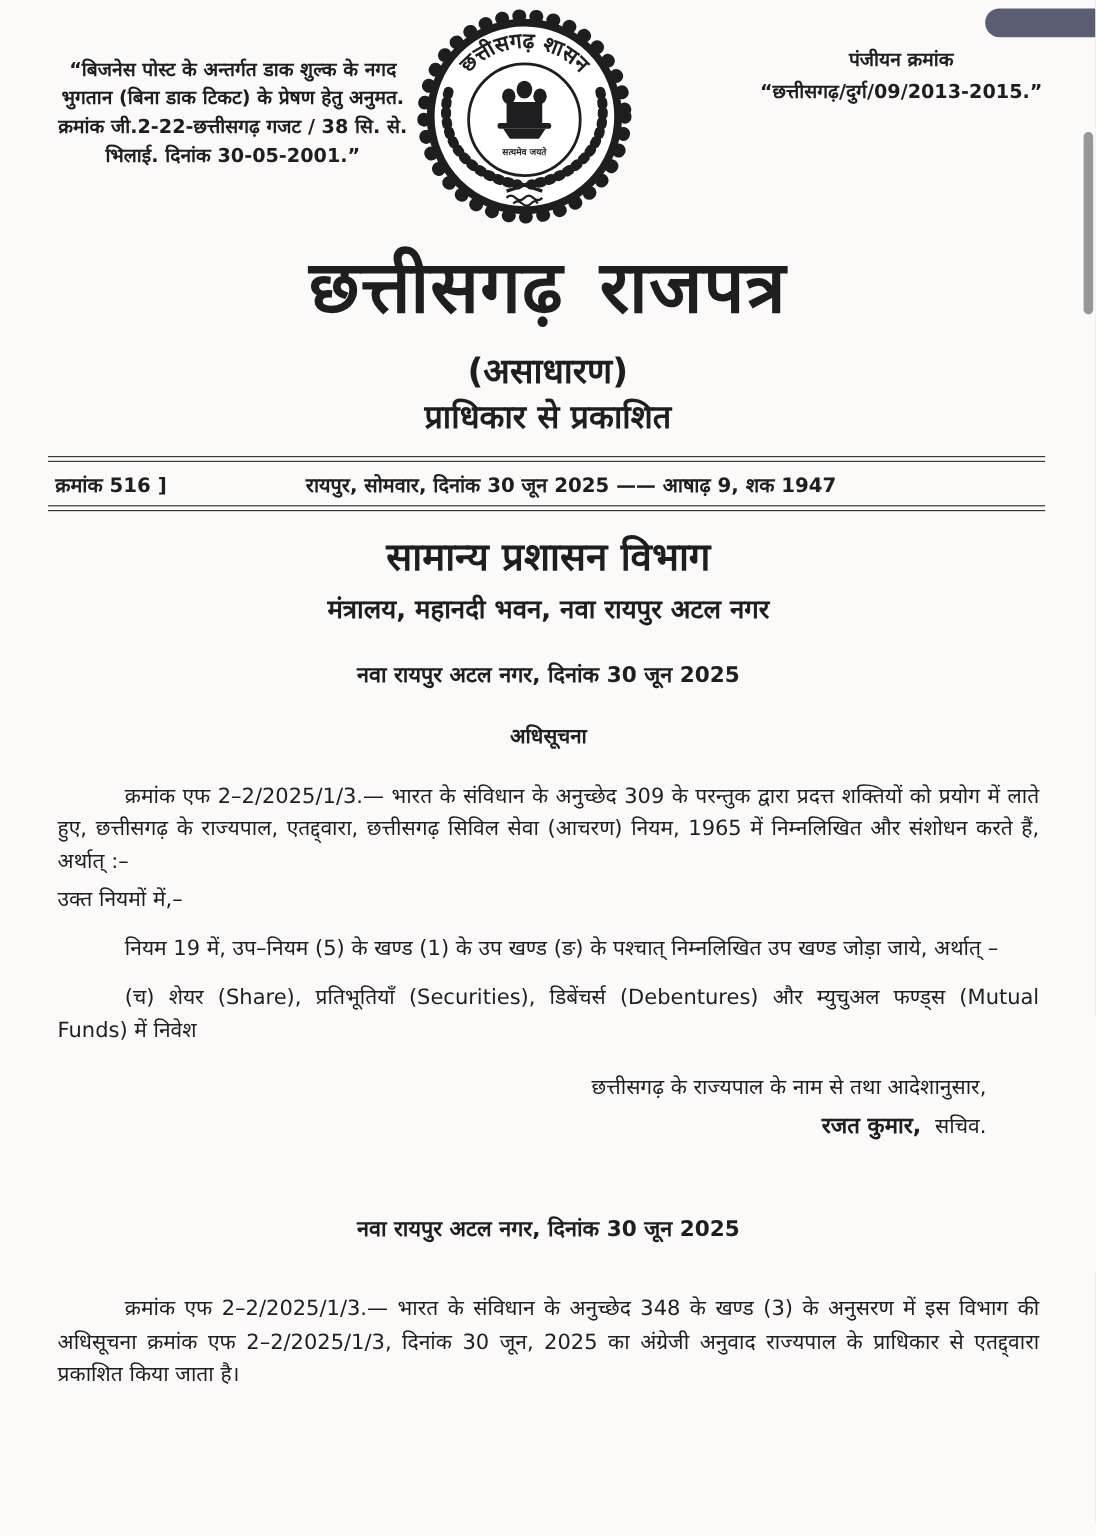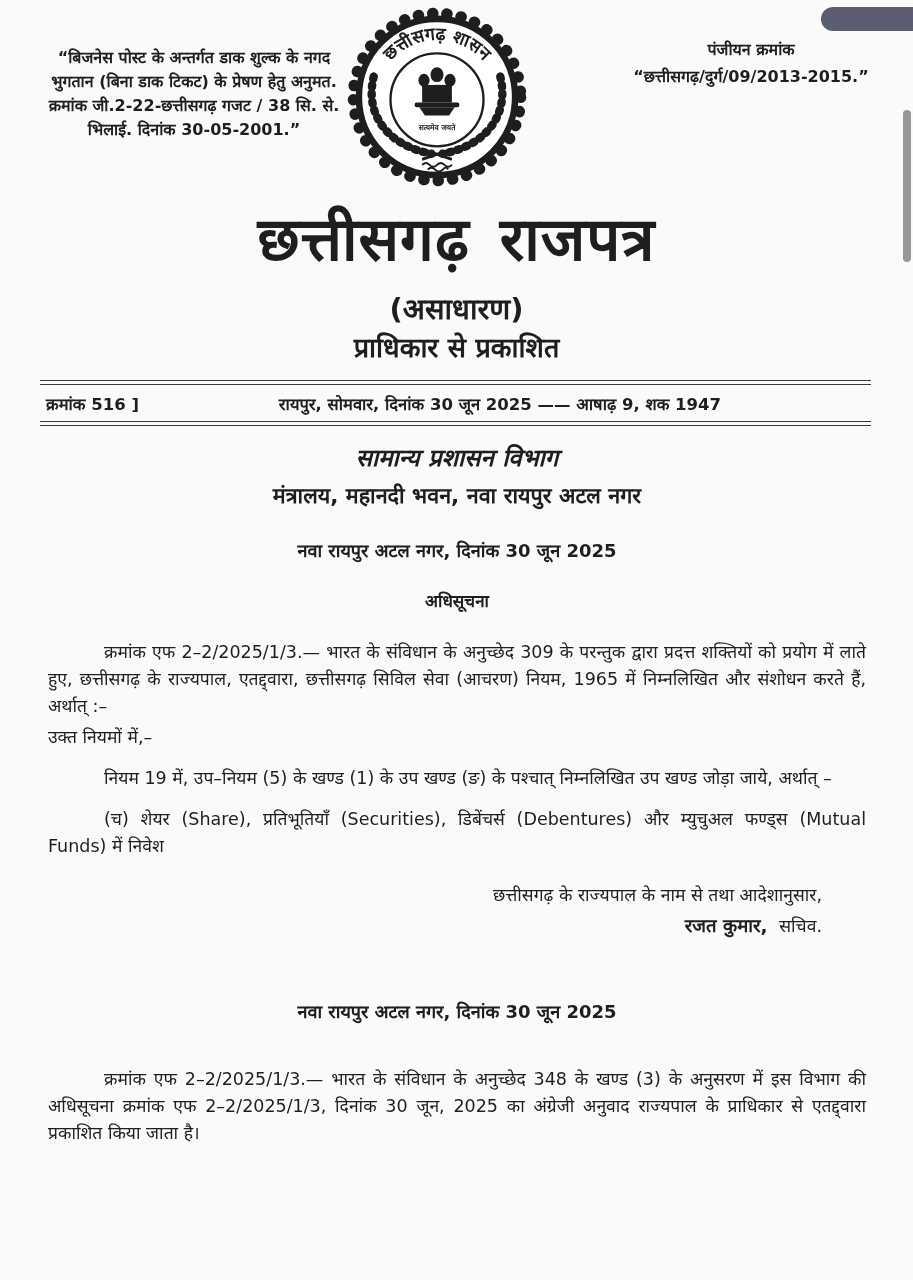--- a/index.html
+++ b/index.html
@@ -44,33 +44,33 @@
   }
   .authority-label {
     position:absolute; top:328px; left:0; width:100%;
     text-align:center; font-size:27px; font-weight:700;
   }
 
   .mast-bar { position:absolute; top:380px; left:40px; right:42px; }
   .rule-double { height:5px; border-top:1.6px solid #3a3a3a; border-bottom:1px solid #3a3a3a; }
   .mast-row {
     display:flex; align-items:center; height:36px;
-    font-size:16.5px; font-weight:700;
+    font-size:16.5px; font-weight:700;gap:24px;
   }
   .mast-left  { width:150px; text-align:left; padding-left:6px; }
   .mast-center{ flex:1; text-align:right; }
   .mast-right { width:150px; }
 
   
   .doc-body {
     position:absolute; top:440px; left:48px; width:818px;
     font-size:17.5px; line-height:1.55;
   }
   .center { text-align:center; }
-  .dept-title   { font-size:24px; font-weight:700;font-style:italic; }
+  .dept-title   { font-size:32px; font-weight:700; }
   .dept-address { font-size:21.5px; font-weight:700; margin-top:2px; }
   .place-date   { font-size:18px; font-weight:700; margin-top:24px; }
   .notif-head   { font-size:17px; font-weight:700; margin-top:24px; }
   .para { text-align:justify; text-indent:56px; margin-top:24px; }
   .amend-head { font-size:18.5px; font-weight:700; margin-top:6px; }
   .in-rules { margin-top:4px; }
   .para-tight { text-align:justify; text-indent:56px; margin-top:14px; }
   .explanation {
     margin-top:38px; padding-left:102px; text-indent:-102px; text-align:justify;
   }

